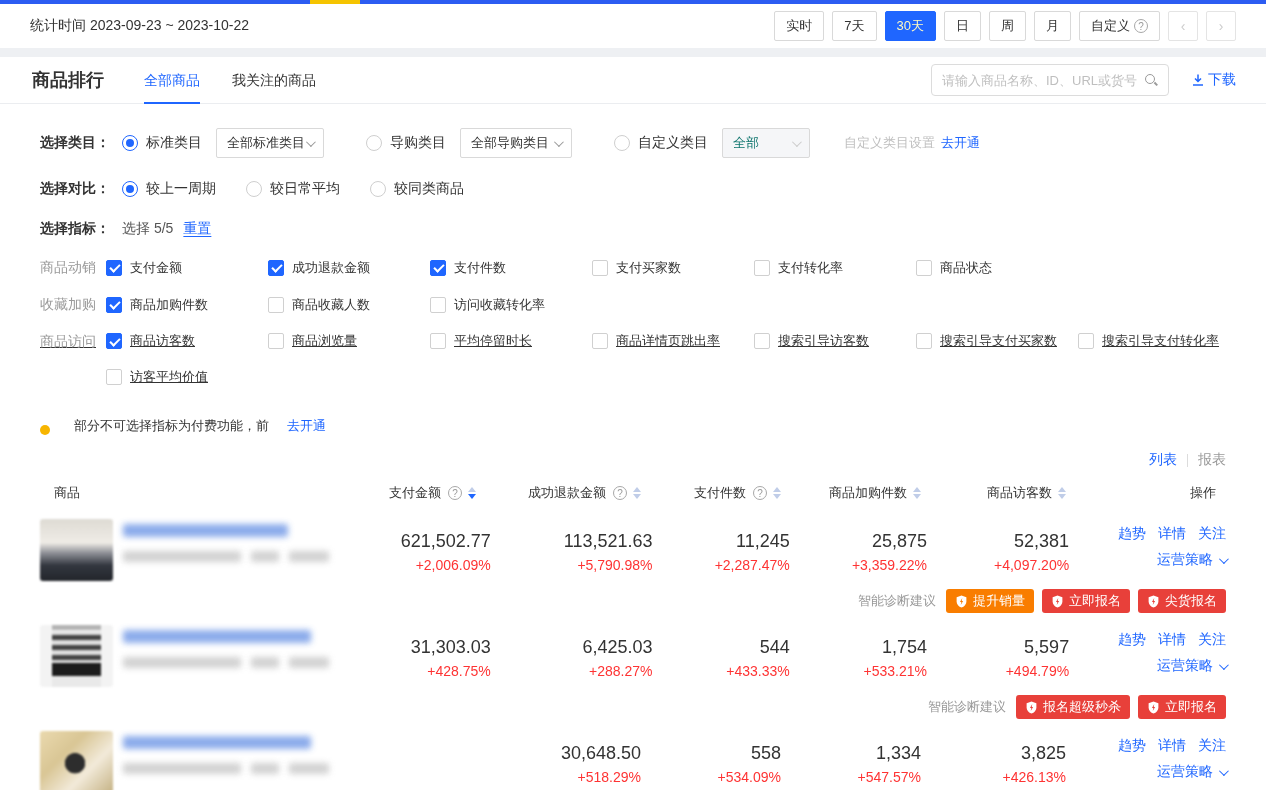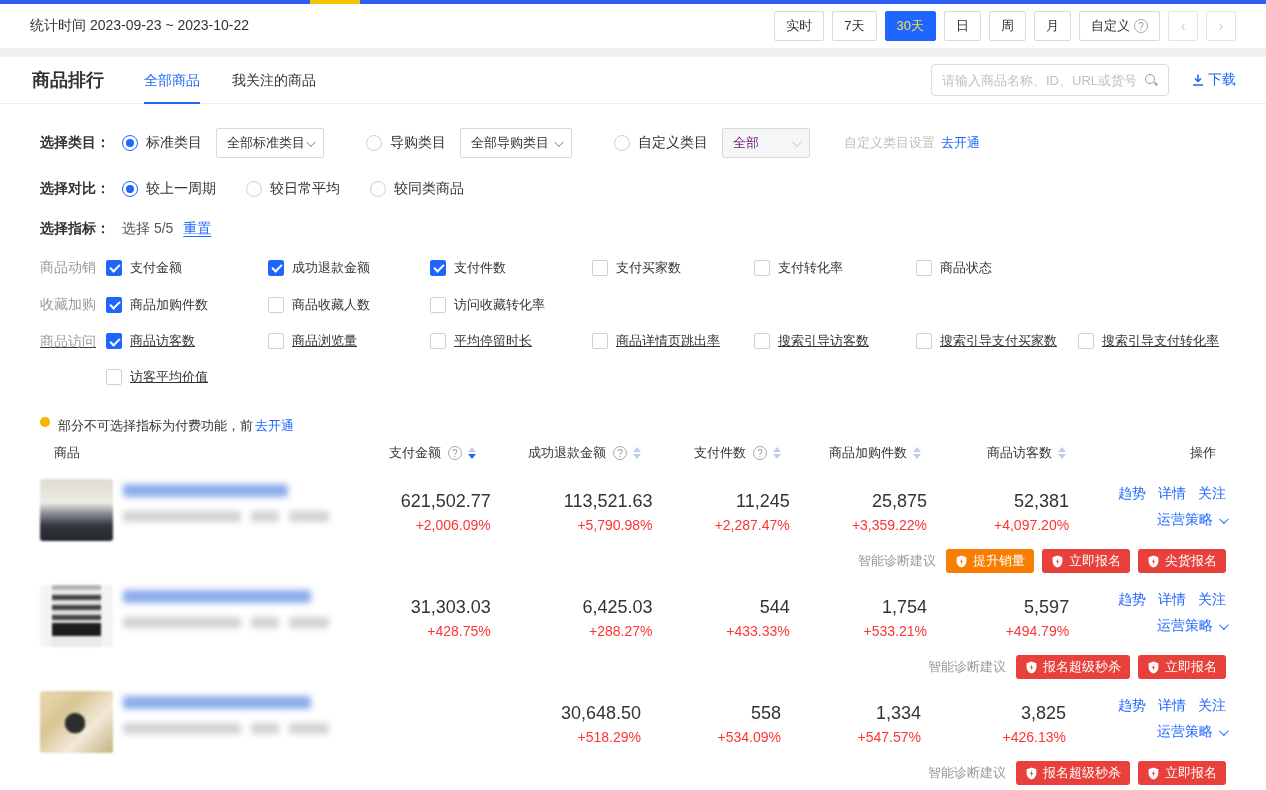--- a/index.html
+++ b/index.html
@@ -6,21 +6,21 @@
   html,body { width:1266px; height:790px; overflow:hidden; }
   body { font-family:"Liberation Sans","DejaVu Sans",sans-serif; background:#eef0f3; color:#333; font-size:14px; }
   .strip { height:4px; background:#2c5cf2; position:relative; }
   .strip .seg { position:absolute; left:310px; top:0; width:50px; height:4px; background:#f5c400; }
 
   
   .topbar { height:44px; background:#fff; display:flex; align-items:center; padding:0 30px; justify-content:space-between; }
   .stats-time { font-size:14px; color:#333; }
   .period-group { display:flex; align-items:center; gap:8px; }
   .pbtn { height:30px; min-width:34px; padding:0 11px; border:1px solid #d9d9d9; border-radius:2px; background:#fff; font-size:13px; color:#333; display:flex; align-items:center; justify-content:center; gap:4px; cursor:pointer; }
-  .pbtn.active { background:#1f66ff; border-color:#1f66ff; color:#fde047; }
+  .pbtn.active { background:#1f66ff; border-color:#1f66ff; color:#fef9c3; }
   .pbtn.navbtn { min-width:30px; padding:0; color:#ccc; border-color:#e4e4e4; font-size:14px; }
   .qmark { display:inline-flex; width:14px; height:14px; border:1px solid #a8a8a8; border-radius:50%; align-items:center; justify-content:center; font-size:10px; color:#999; flex:0 0 auto; }
   .qmark::before { content:"?"; }
 
   
   .card { background:#fff; margin-top:9px; height:737px; }
   .card-header { height:47px; display:flex; align-items:center; padding:0 32px; border-bottom:1px solid #ebedf0; position:relative; }
   .page-title { font-size:18px; font-weight:bold; color:#333; margin-right:40px; }
   .tabs { display:flex; gap:32px; }
   .tab { height:47px; line-height:47px; font-size:14px; color:#333; cursor:pointer; position:relative; }
@@ -37,33 +37,33 @@
 
   
   .filters { padding:24px 40px 0; }
   .frow { display:flex; align-items:center; margin-bottom:22px; }
   .flabel { width:82px; font-weight:bold; color:#333; flex:0 0 auto; }
   .radio { width:16px; height:16px; border:1px solid #cfcfcf; border-radius:50%; background:#fff; position:relative; flex:0 0 auto; }
   .radio.on { border-color:#1f66ff; }
   .radio.on::after { content:""; position:absolute; left:3px; top:3px; width:8px; height:8px; border-radius:50%; background:#1f66ff; }
   .radio-opt { display:flex; align-items:center; gap:8px; cursor:pointer; }
   .sel { height:30px; border:1px solid #d9d9d9; border-radius:2px; display:flex; align-items:center; justify-content:space-between; padding:0 10px; font-size:13px; color:#333; cursor:pointer; background:#fff; }
-  .sel.disabled { background:#f5f6f8; color:#701a75; cursor:default; }
+  .sel.disabled { background:#f5f6f8; color:#0f766e; cursor:default; }
   .chev { width:7px; height:7px; border-right:1.5px solid #999; border-bottom:1.5px solid #999; transform:rotate(45deg) translateY(-2px); flex:0 0 auto; }
   .sel.disabled .chev{ border-color:#ccc; }
   .muted { color:#bfbfbf; }
   .link { color:#1f66ff; cursor:pointer; }
   .checkbox { width:16px; height:16px; border:1px solid #d0d0d0; border-radius:2px; background:#fff; position:relative; flex:0 0 auto; }
   .checkbox.checked { background:#1f66ff; border-color:#1f66ff; }
   .checkbox.checked::after { content:""; position:absolute; left:4.5px; top:1.5px; width:4px; height:8px; border-right:2px solid #fff; border-bottom:2px solid #fff; transform:rotate(45deg); }
   .mgroup { display:flex; margin-bottom:18px; }
   .gname { width:66px; color:#9a9a9a; flex:0 0 auto; padding-top:1px; }
   .mgrid { display:grid; grid-template-columns:repeat(7,162px); row-gap:18px; }
   .mitem { display:flex; align-items:center; gap:8px; font-size:13px; color:#333; cursor:pointer; }
-  .notice { display:flex; align-items:flex-start; gap:8px; font-size:13px; color:#333; padding:2px 0 0;margin-top:29px; }
+  .notice { display:flex; align-items:flex-end; gap:24px; font-size:13px; color:#333; padding:2px 0 0;margin-top:29px; }
   .dot { width:10px; height:10px; border-radius:50%; background:#f7b500; flex:0 0 auto; }
 
   
   .view-switch { display:flex; justify-content:flex-end; align-items:center; padding:16px 40px 6px; gap:10px; font-size:14px; }
   .vs-div { width:1px; height:13px; background:#dcdcdc; }
   .vs-report { color:#999; cursor:pointer; }
   .vs-list { color:#1f66ff; cursor:pointer; }
 
   
   .table { padding:0 40px; }
@@ -294,20 +294,25 @@
       </div>
     </div>
 
     <div class="notice">
       <span class="dot"></span>
       <span>部分不可选择指标为付费功能，前</span>
         <span class="link" style="margin-left:-6px;">去开通</span>
     </div>
   </div>
 
+  <div class="view-switch">
+    <span class="vs-list">列表</span>
+    <span class="vs-div"></span>
+    <span class="vs-report">报表</span>
+  </div>
 
   <div class="table">
     <div class="thead">
       <div class="col-prod" style="padding-left:14px;">
           <span>商品</span>
         </div>
       <div class="col-num">
         <span>支付金额</span>
         <span class="qmark"></span>
         <span class="sorter">

